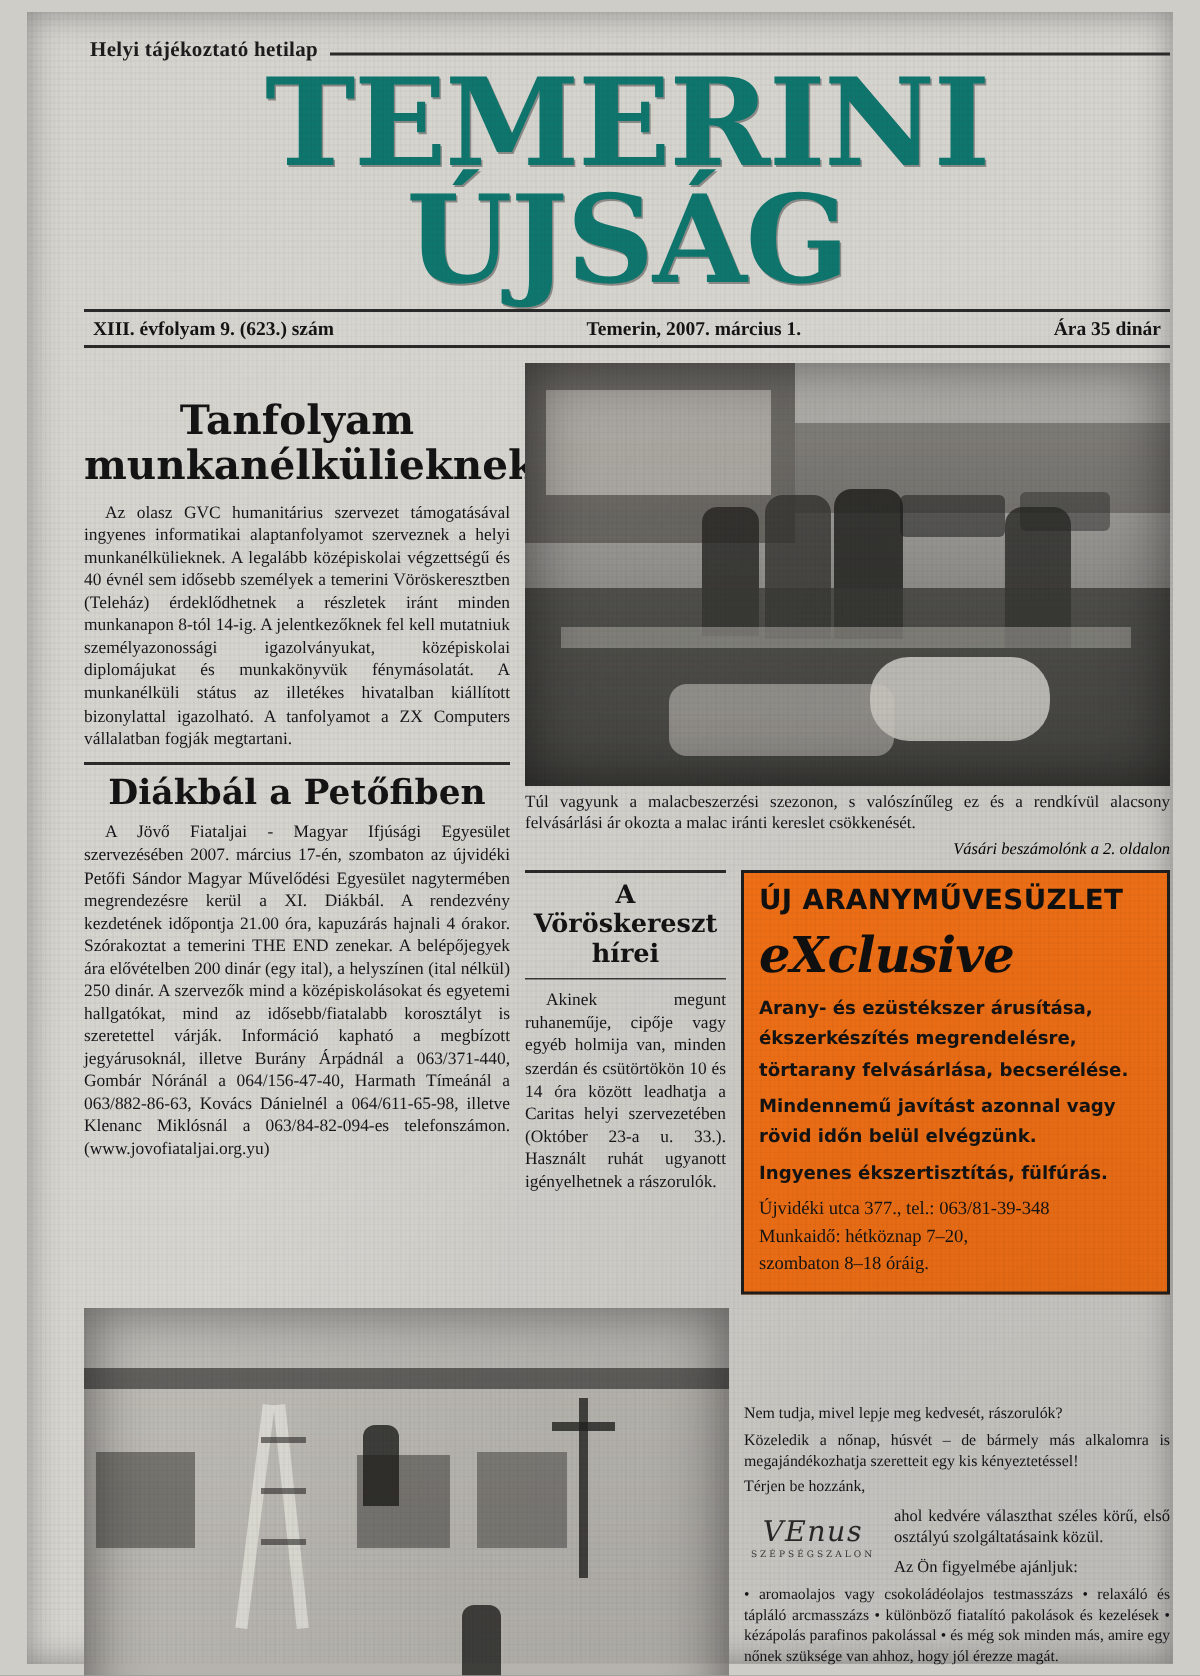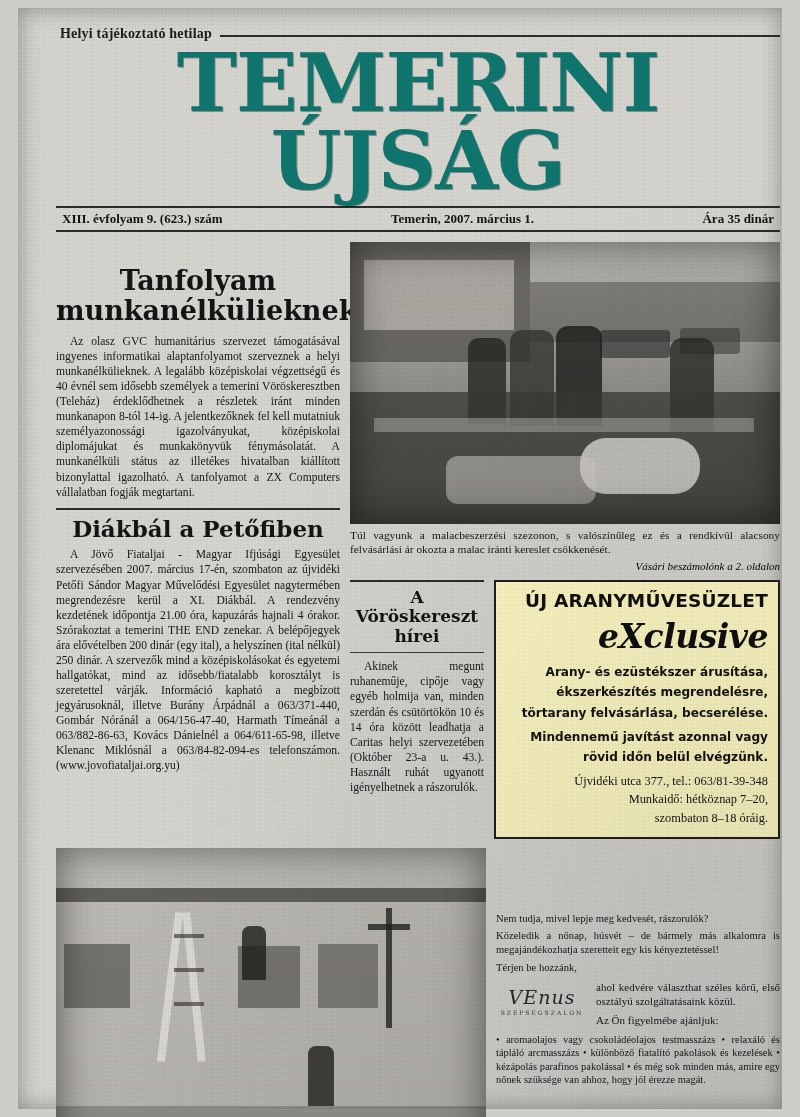--- a/index.html
+++ b/index.html
@@ -81,22 +81,22 @@
     margin-top:4px;
   }
   .cap-right{text-align:right;font-style:italic;font-size:11px;margin-top:3px;}
 
   
   .lower{display:flex;gap:10px;margin-top:8px;}
   .lc-2{width:134px;}
 
   
   .adbox{
-    border:2px solid #1f1f1f;background:#fef9c3;padding:8px 10px 10px;
-    text-align:right;
+    border:2px solid #1f1f1f;background:#f97316;padding:8px 10px 10px;
+    text-align:left;
   }
   .ad-title{
     font-family:"DejaVu Sans", sans-serif;font-weight:bold;font-size:18.5px;
     line-height:1.15;color:#111;letter-spacing:.2px;
   }
   .ad-script{
     font-family:"DejaVu Serif", serif;font-style:italic;font-weight:bold;
     font-size:33px;margin:6px 0 8px;color:#101010;letter-spacing:-.5px;
   }
   .ad-line{
@@ -192,33 +192,34 @@
 
           <div class="lower" style="margin-top:8px;gap:10px;">
             <div class="lc-2">
               <div class="rule" style="margin-top:0;"></div>
               <div class="headline h-small">
                 <div>A Vöröskereszt</div>
                 <div>hírei</div>
               </div>
               <div class="rule-thin"></div>
               <div class="body-text">
-                <p>Akinek megunt ruhaneműje, cipője vagy egyéb holmija van, minden szerdán és csütörtökön 10 és 14 óra között leadhatja a Caritas helyi szervezetében (Október 23-a u. 43.). Használt ruhát ugyanott igényelhetnek a rászorulók.</p>
+                <p>Akinek megunt ruhaneműje, cipője vagy egyéb holmija van, minden szerdán és csütörtökön 10 és 14 óra között leadhatja a Caritas helyi szervezetében (Október 23-a u. 33.). Használt ruhát ugyanott igényelhetnek a rászorulók.</p>
               </div>
             </div>
 
             <div style="width:286px;">
               <div class="adbox">
                 <div class="ad-title">ÚJ ARANYMŰVESÜZLET</div>
                 <div class="ad-script">eXclusive</div>
                 <div class="ad-line">Arany- és ezüstékszer árusítása,</div>
                 <div class="ad-line">ékszerkészítés megrendelésre,</div>
                 <div class="ad-line">törtarany felvásárlása, becserélése.</div>
                 <div class="ad-line" style="margin-top:8px;">Mindennemű javítást azonnal vagy</div>
                 <div class="ad-line">rövid időn belül elvégzünk.</div>
+                <div class="ad-line" style="margin-top:8px;">Ingyenes ékszertisztítás, fülfúrás.</div>
                 <div class="ad-small">Újvidéki utca 377., tel.: 063/81-39-348</div>
                 <div class="ad-small" style="margin-top:2px;">Munkaidő: hétköznap 7–20,</div>
                 <div class="ad-small" style="margin-top:2px;">szombaton 8–18 óráig.</div>
               </div>
             </div>
           </div>
         </div>
       </div>
 
       <div class="bottom">

